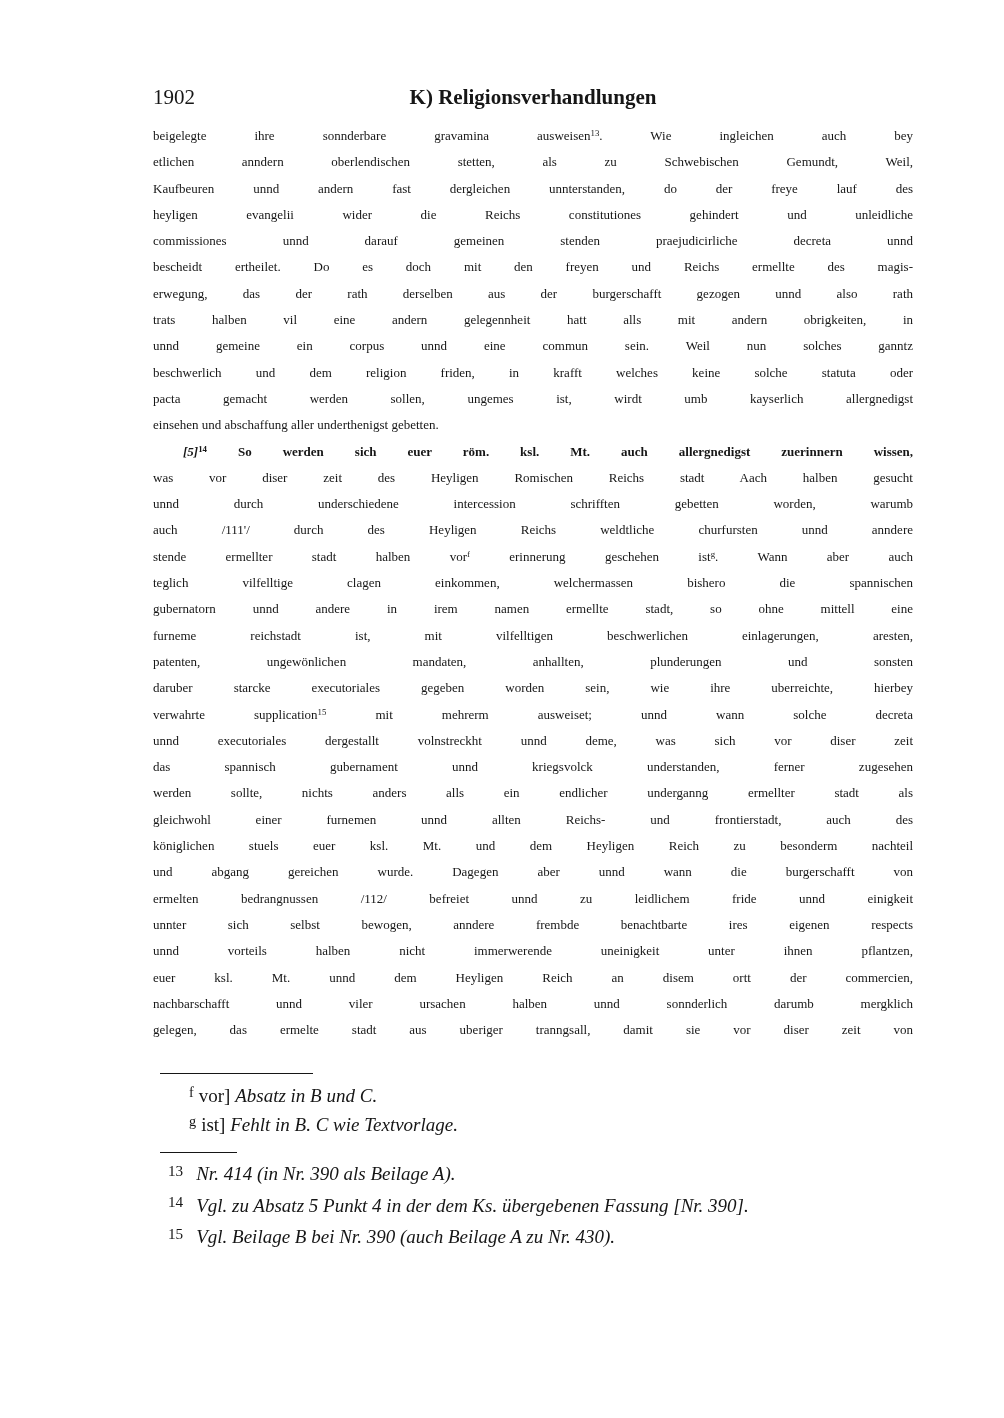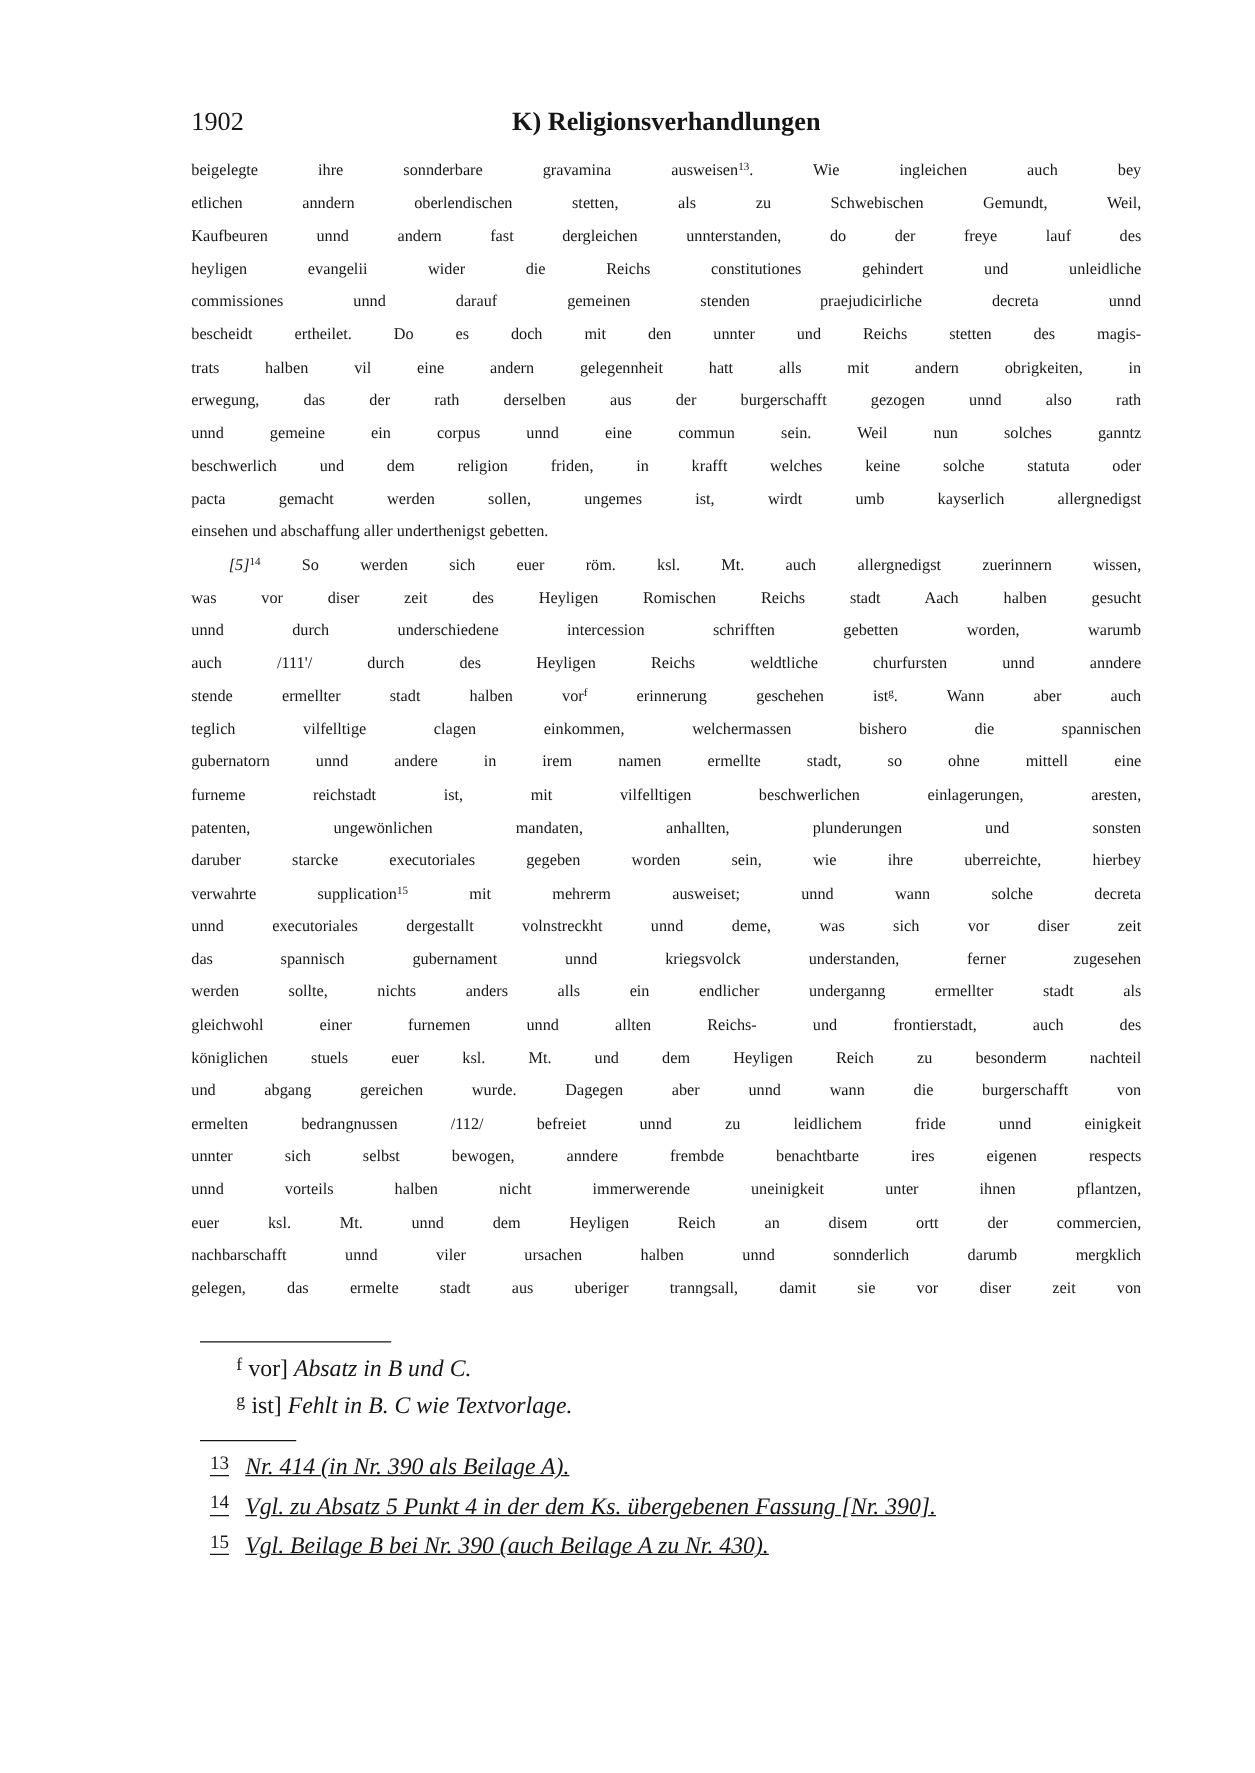--- a/index.html
+++ b/index.html
@@ -47,20 +47,21 @@
     text-align: justify;
     text-align-last: justify;
     text-justify: inter-word;
     white-space: nowrap;
   }
   .line.endpar {
     text-align-last: left;
   }
   .line.indent {
     text-indent: 30px;
+    font-weight: bold;
   }
   .sup {
     font-size: 0.68em;
     position: relative;
     top: -0.45em;
     font-style: normal;
   }
   .it {
     font-style: italic;
   }
@@ -90,21 +91,20 @@
     line-height: 30.5px;
   }
   .rule-numbers {
     width: 77px;
     border: 0;
     border-top: 1.6px solid #161616;
     margin: 0 0 6px 7px;
   }
   .note-number {
     padding-left: 15px;
-    text-decoration: underline;
   }
   .note-number .mark {
     font-size: 0.8em;
     position: relative;
     top: -0.3em;
     margin-right: 13px;
     font-style: normal;
   }
 </style>
 </head>
@@ -117,23 +117,23 @@
       <span class="page-number">1902</span>
       <div class="running-title">K) Religionsverhandlungen</div>
     </div>
 
     <div class="body-text">
         <div class="line"><span>beigelegte ihre sonnderbare gravamina ausweisen</span><span class="sup">13</span><span>. Wie ingleichen auch bey</span></div>
         <div class="line"><span>etlichen anndern oberlendischen stetten, als zu Schwebischen Gemundt, Weil,</span></div>
         <div class="line"><span>Kaufbeuren unnd andern fast dergleichen unnterstanden, do der freye lauf des</span></div>
         <div class="line"><span>heyligen evangelii wider die Reichs constitutiones gehindert und unleidliche</span></div>
         <div class="line"><span>commissiones unnd darauf gemeinen stenden praejudicirliche decreta unnd</span></div>
-        <div class="line"><span>bescheidt ertheilet. Do es doch mit den unnter und Reichs stetten des magis-</span></div>
+        <div class="line"><span>bescheidt ertheilet. Do es doch mit den freyen und Reichs ermellte des magis-</span></div>
+        <div class="line"><span>erwegung, das der rath derselben aus der burgerschafft gezogen unnd also rath</span></div>
         <div class="line"><span>trats halben vil eine andern gelegennheit hatt alls mit andern obrigkeiten, in</span></div>
-        <div class="line"><span>erwegung, das der rath derselben aus der burgerschafft gezogen unnd also rath</span></div>
         <div class="line"><span>unnd gemeine ein corpus unnd eine commun sein. Weil nun solches ganntz</span></div>
         <div class="line"><span>beschwerlich und dem religion friden, in krafft welches keine solche statuta oder</span></div>
         <div class="line"><span>pacta gemacht werden sollen, ungemes ist, wirdt umb kayserlich allergnedigst</span></div>
         <div class="line endpar"><span>einsehen und abschaffung aller underthenigst gebetten.</span></div>
         <div class="line indent"><span class="it">[5]</span><span class="sup">14</span><span> So werden sich euer röm. ksl. Mt. auch allergnedigst zuerinnern wissen,</span></div>
         <div class="line"><span>was vor diser zeit des Heyligen Romischen Reichs stadt Aach halben gesucht</span></div>
         <div class="line"><span>unnd durch underschiedene intercession schrifften gebetten worden, warumb</span></div>
         <div class="line"><span>auch /111'/ durch des Heyligen Reichs weldtliche churfursten unnd anndere</span></div>
         <div class="line"><span>stende ermellter stadt halben vor</span><span class="sup">f</span><span> erinnerung geschehen ist</span><span class="sup">g</span><span>. Wann aber auch</span></div>
         <div class="line"><span>teglich vilfelltige clagen einkommen, welchermassen bishero die spannischen</span></div>

